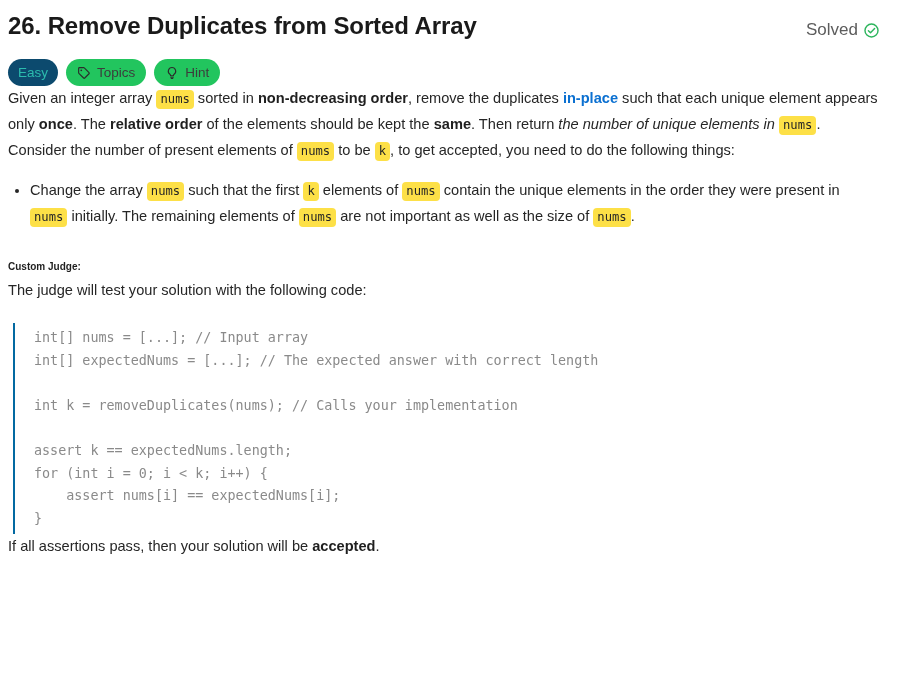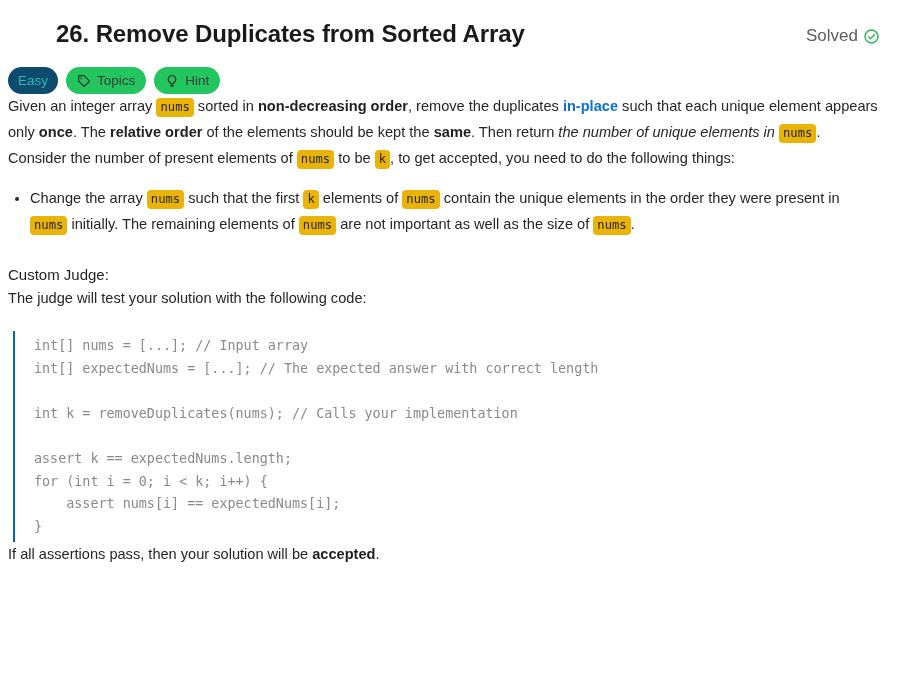--- a/index.html
+++ b/index.html
@@ -20,24 +20,23 @@
     position: relative;
     width: 910px;
     height: 690px;
     box-sizing: border-box;
     padding: 0 30px 0 4px;
   }
 
   
   .title-row {
     display: flex;
-    align-items: flex-start;
+    align-items: center;
     justify-content: space-between;
-    padding-top: 18px;
-    margin-left: 48px;
+    padding-top: 10px;
   }
   .page-title {
     font-size: 24px;
     line-height: 32px;
     font-weight: 600;
     letter-spacing: -0.1px;
     color: #1a1a1a;
     margin: 0;
     padding-left: 4px;
   }
@@ -113,21 +112,21 @@
   a.link {
     color: #0b70d1;
     font-weight: 700;
     text-decoration: none;
     cursor: pointer;
   }
 
   code.chip {
     font-family: "DejaVu Sans Mono", "Liberation Mono", monospace;
     font-size: 12.2px;
-    background: #eab308;
+    background: #fde047;
     border-radius: 4px;
     padding: 2px 4px 3px 4px;
     color: #262626;
     white-space: nowrap;
   }
 
   ul.bullets {
     margin: 14px 0 0 0;
     padding-left: 22px;
     list-style: none;
@@ -144,23 +143,23 @@
     position: absolute;
     left: -15px;
     top: 11px;
     width: 4px;
     height: 4px;
     border-radius: 50%;
     background: #262626;
   }
 
   h3.section-head {
-    font-size: 15px;
+    font-size: 10px;
     line-height: 22px;
-    font-weight: 400;
+    font-weight: 700;
     color: #1f1f1f;
     margin: 26px 0 0 0;
   }
 
   
   .code-block {
     margin-top: 20px;
     margin-left: 5px;
     border-left: 2px solid #0369a1;
     padding: 4px 0 4px 19px;

